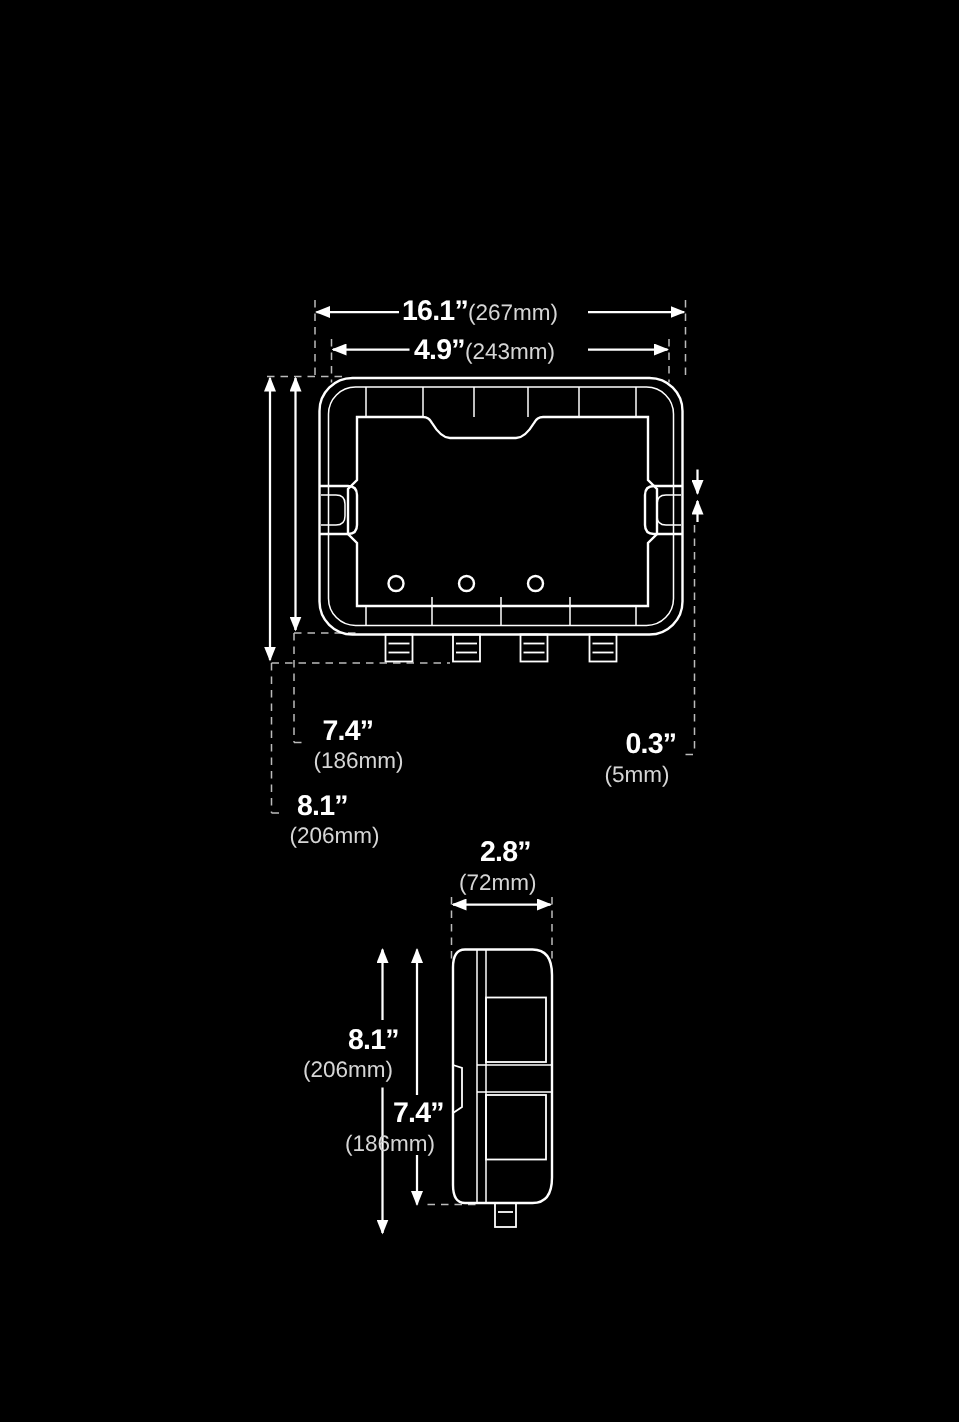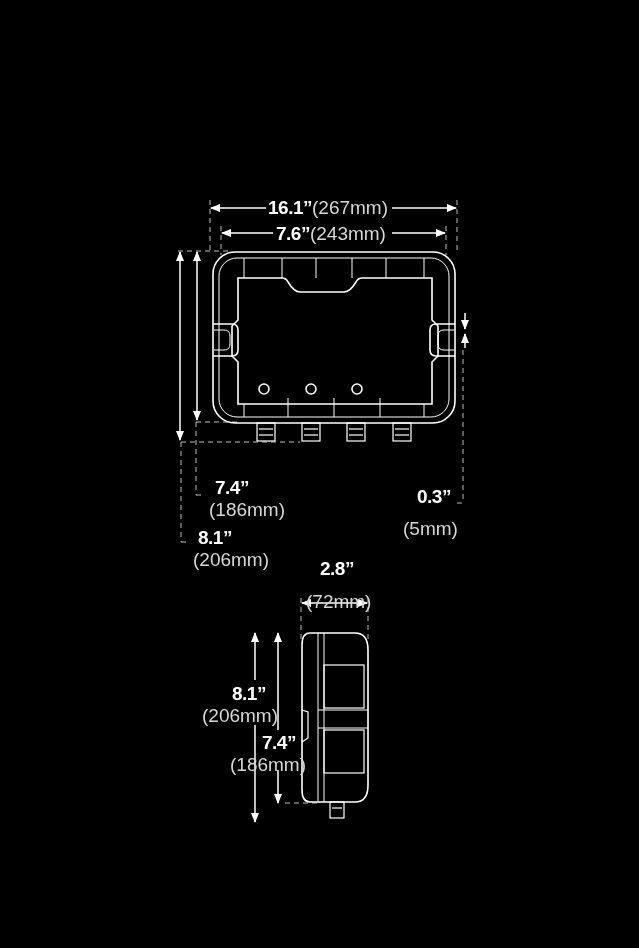--- a/index.html
+++ b/index.html
@@ -1,20 +1,20 @@
 <!DOCTYPE html>
 <html><head>
 <meta charset="utf-8">
 <style>
   html,body{margin:0;padding:0;background:#000;}
   body{width:639px;height:948px;position:relative;overflow:hidden;font-family:"Liberation Sans",sans-serif;color:#fff;}
   svg{position:absolute;left:0;top:0;}
   .lbl{position:absolute;white-space:nowrap;line-height:1;}
   .big{font-weight:bold;font-size:19px;color:#fff;letter-spacing:-0.5px;}
-  .mm{font-size:19px;color:#d6d6d6;}
+  .mm{font-size:15px;color:#d6d6d6;}
 </style>
 </head>
 <body>
 
 <svg width="639" height="948" viewBox="0 0 639 948">
   <defs>
     <marker id="ah" markerWidth="10" markerHeight="8" refX="9" refY="4" orient="auto" markerUnits="userSpaceOnUse">
       <path d="M0,0 L10,4 L0,8 z" fill="#fff"></path>
     </marker>
     <marker id="ahs" markerWidth="10" markerHeight="8" refX="1" refY="4" orient="auto" markerUnits="userSpaceOnUse">
@@ -134,38 +134,38 @@
     <line x1="332" y1="808" x2="342" y2="808"></line>
     <line x1="334" y1="818" x2="334" y2="842" stroke="url(#fade)"></line>
     <line x1="340" y1="818" x2="340" y2="842" stroke="url(#fade)"></line>
   </g>
 </svg>
 
 <div class="lbl" style="left:268px;top:198px;">
   <span class="big">16.1”</span><span class="mm">(267mm)</span>
 </div>
 <div class="lbl" style="left:276px;top:224px;">
-  <span class="big">7.6”</span><span class="mm">(243mm)</span>
+  <span class="big">4.9”</span><span class="mm">(243mm)</span>
 </div>
 <div class="lbl" style="left:213px;top:478px;">
   <div class="big" style="margin-left:2px">7.4”</div>
   <div class="mm" style="margin-top:3px;margin-left:-4px">(186mm)</div>
 </div>
 <div class="lbl" style="left:197px;top:528px;">
   <div class="big" style="margin-left:1px">8.1”</div>
   <div class="mm" style="margin-top:3px;margin-left:-4px">(206mm)</div>
 </div>
 <div class="lbl" style="left:417px;top:487px;">
   <div class="big">0.3”</div>
-  <div class="mm" style="margin-top:13px;margin-left:-14px">(5mm)</div>
+  <div class="mm" style="margin-top:3px;margin-left:-14px">(5mm)</div>
 </div>
 
 <div class="lbl" style="left:320px;top:559px;">
   <div class="big">2.8”</div>
-  <div class="mm" style="margin-top:14px;margin-left:-14px">(72mm)</div>
+  <div class="mm" style="margin-top:3px;margin-left:-14px">(72mm)</div>
 </div>
 <div class="lbl" style="left:232px;top:684px;">
   <div class="big">8.1”</div>
   <div class="mm" style="margin-top:3px;margin-left:-30px">(206mm)</div>
 </div>
 <div class="lbl" style="left:262px;top:733px;">
   <div class="big">7.4”</div>
   <div class="mm" style="margin-top:3px;margin-left:-32px">(186mm)</div>
 </div>
 

